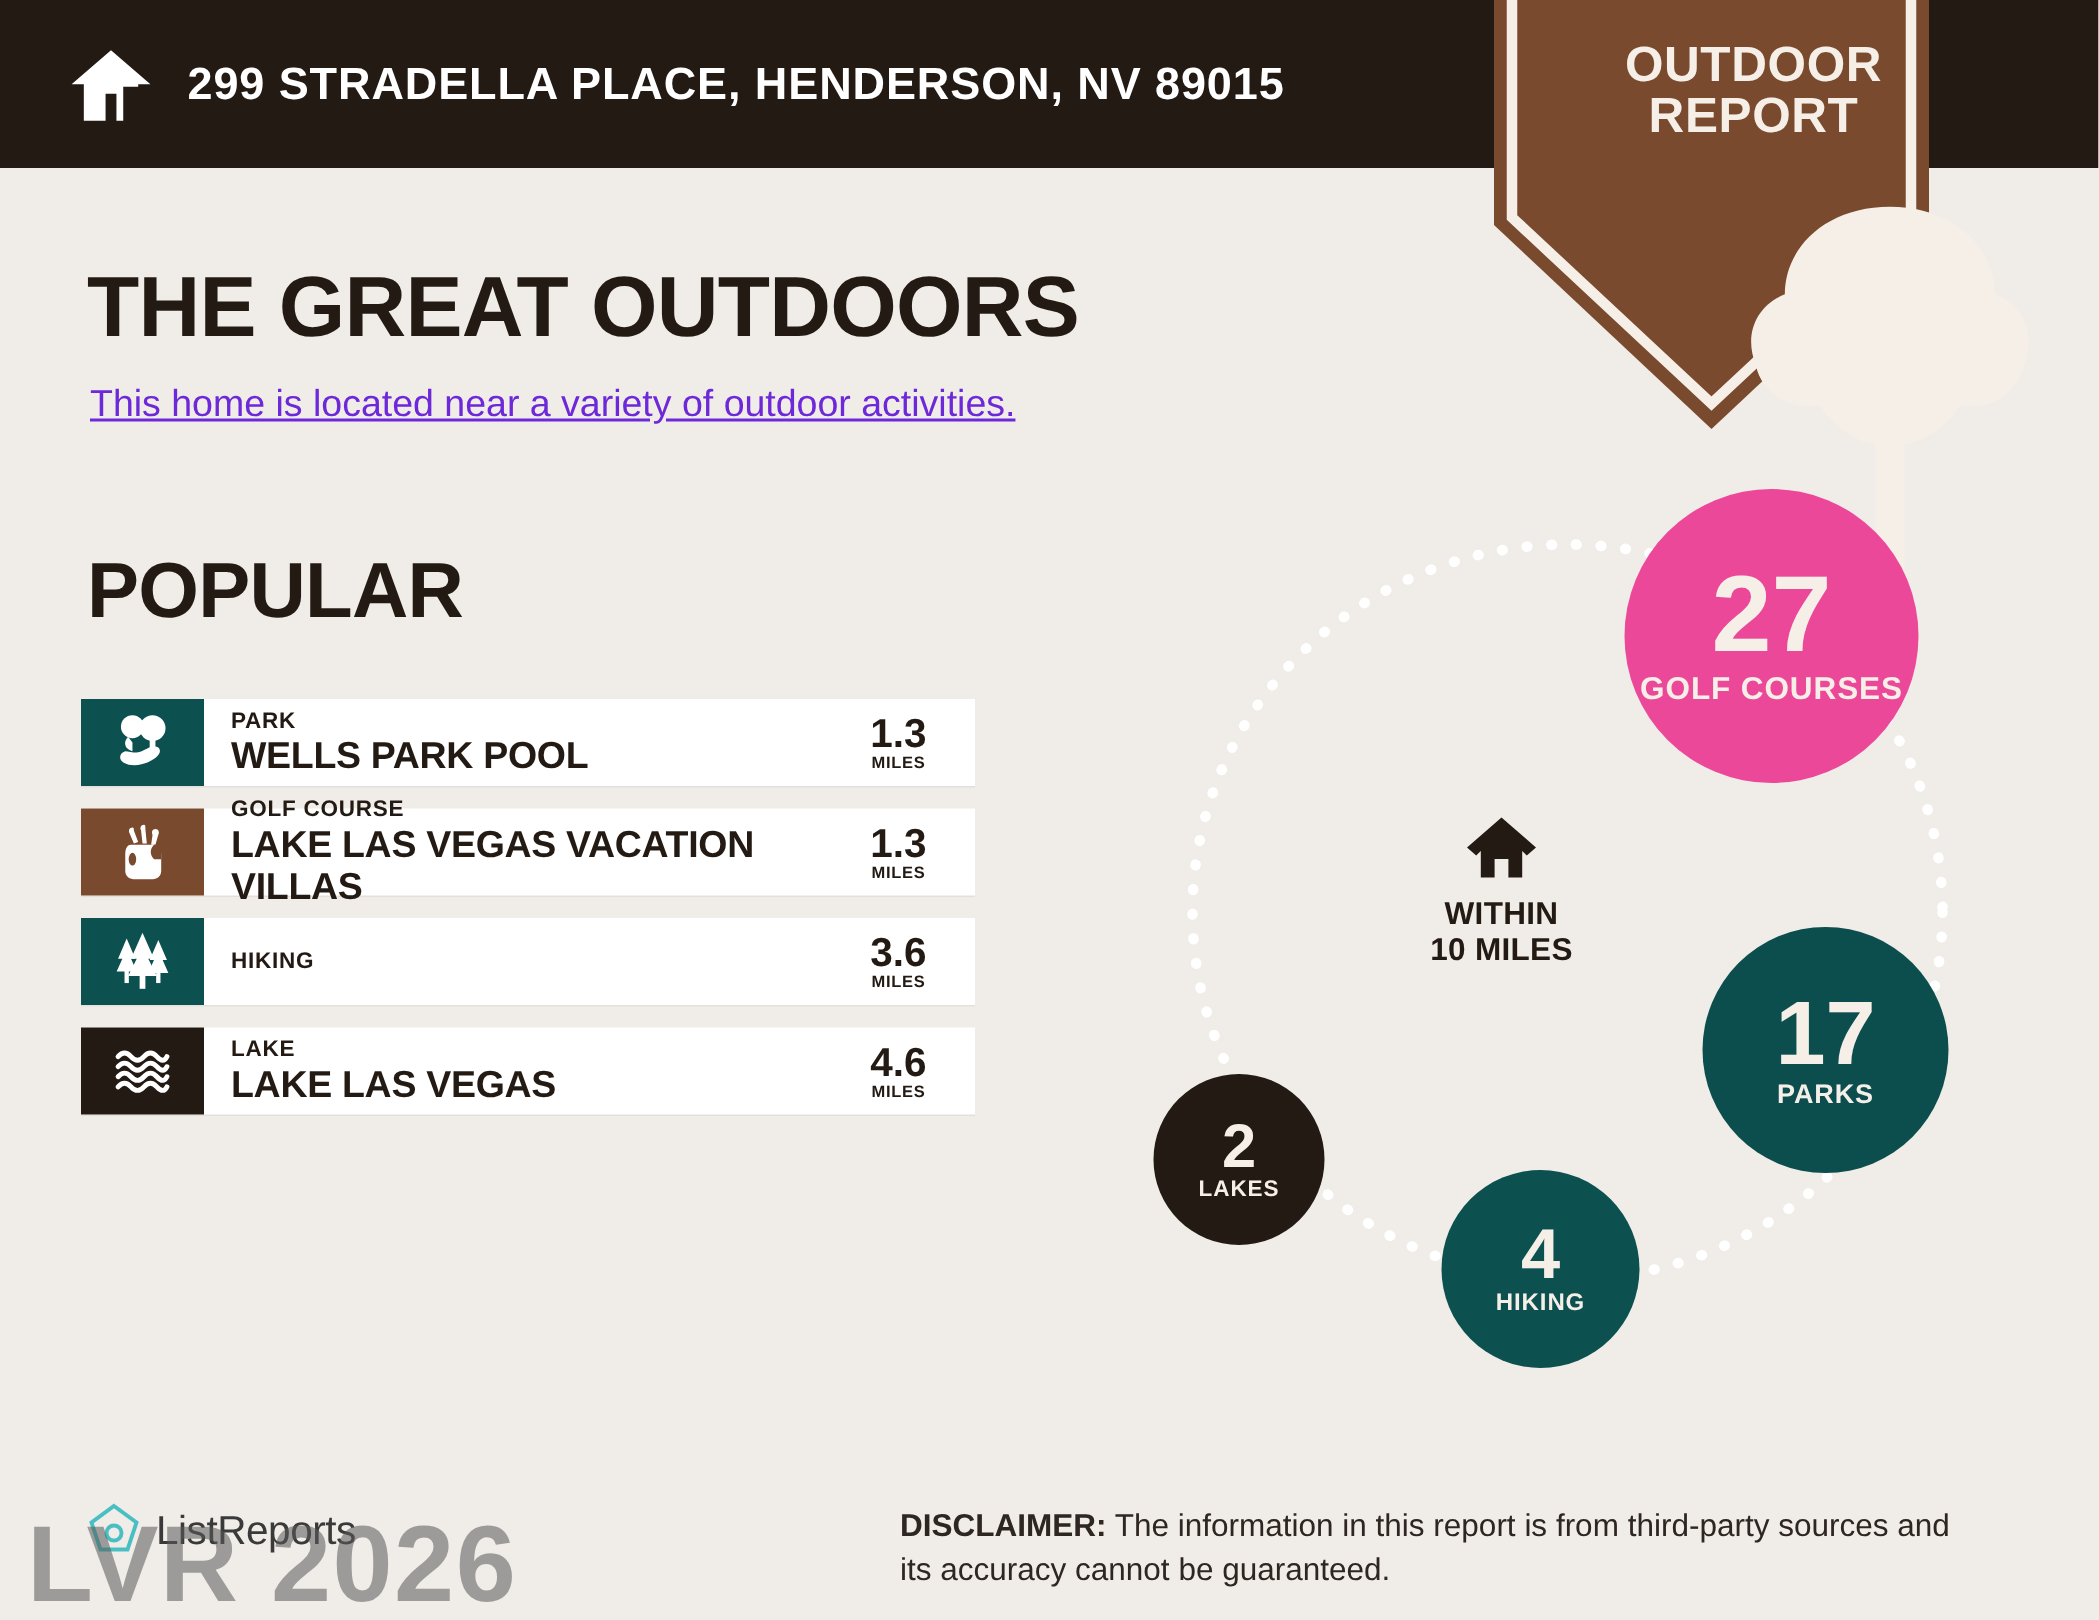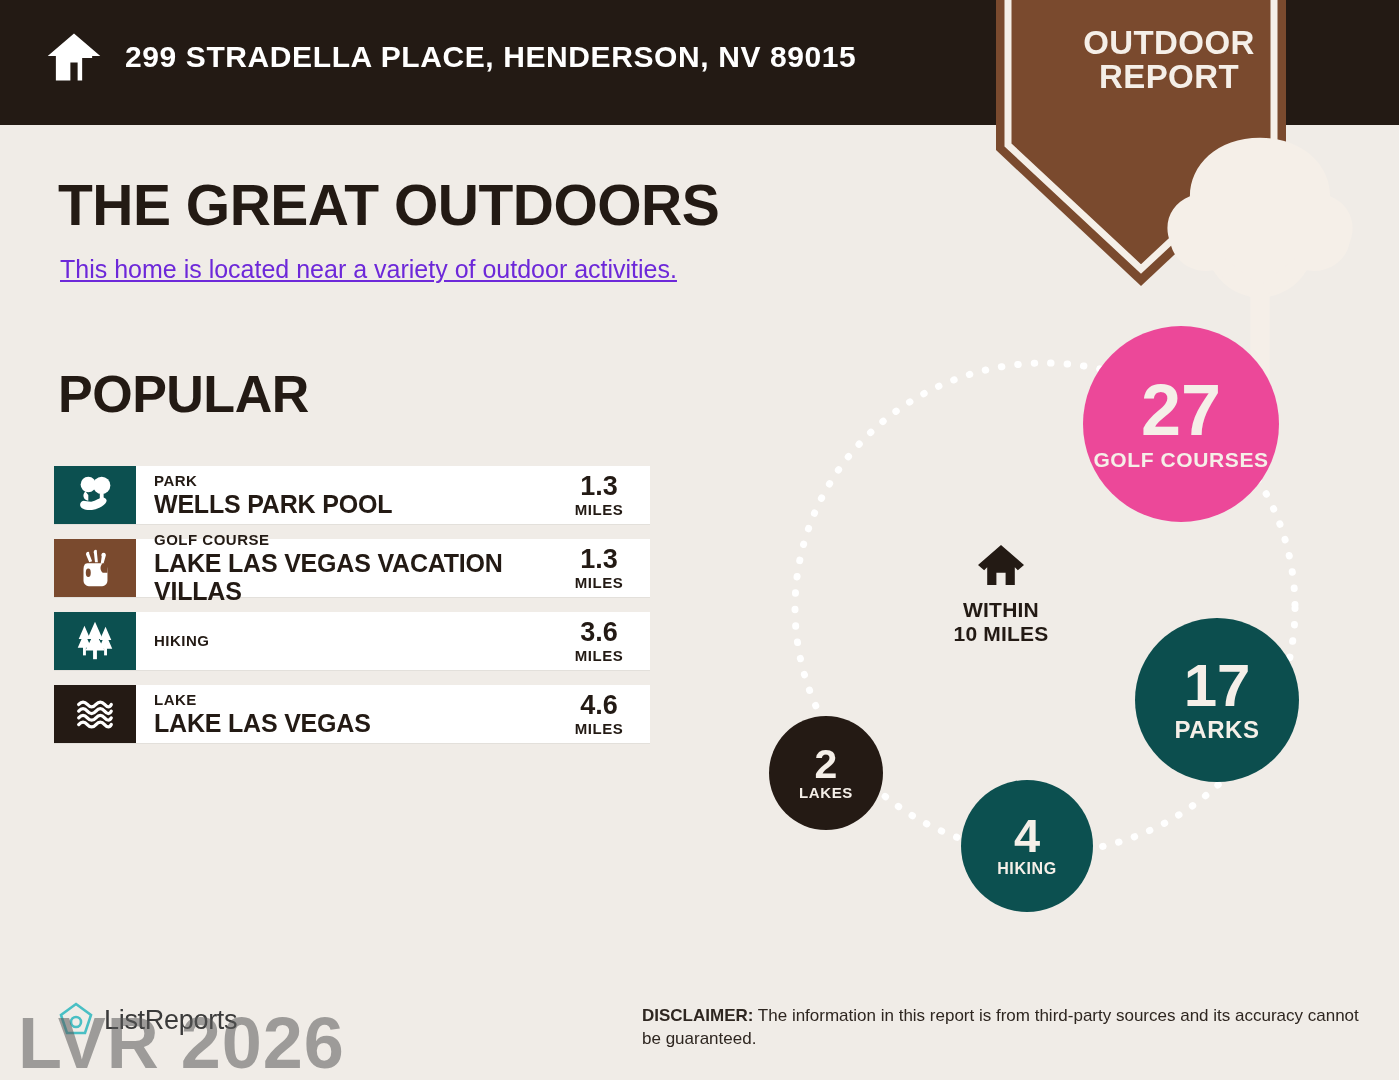--- a/index.html
+++ b/index.html
@@ -7,21 +7,21 @@
     width:1399px;height:1080px;
     background:#F0ECE7;
     font-family:"Liberation Sans", sans-serif;
     overflow:hidden;
     position:relative;
   }
   .page{position:relative;width:1399px;height:1080px;background:#F0ECE7;overflow:hidden;}
 
   
   .header-bar{
-    position:absolute;left:0;top:0;width:1399px;height:125px;
+    position:absolute;left:0;top:0;width:1399px;height:112px;
     background:#231A14;
   }
   .header-inner{
     position:absolute;left:45px;top:28px;display:flex;align-items:center;gap:22px;
   }
   .home-icon-hdr{width:58px;height:58px;display:block;}
   .header-address{
     color:#ffffff;font-size:30px;font-weight:bold;letter-spacing:0.6px;white-space:nowrap;
   }
 
@@ -67,41 +67,41 @@
   .poi-cat{
     font-size:15px;font-weight:bold;color:#231A14;letter-spacing:0.5px;line-height:1.25;
   }
   .poi-name{
     font-size:25px;font-weight:bold;color:#231A14;letter-spacing:-0.2px;line-height:1.12;
   }
   .poi-dist{
     text-align:center;min-width:74px;
   }
   .poi-dist-val{font-size:27px;font-weight:bold;color:#231A14;line-height:1.05;}
-  .poi-dist-unit{font-size:15px;font-weight:bold;color:#231A14;letter-spacing:0.5px;}
+  .poi-dist-unit{font-size:11px;font-weight:bold;color:#231A14;letter-spacing:0.5px;}
 
   
   .diagram{position:absolute;left:740px;top:318px;width:620px;height:600px;}
   .ring{position:absolute;left:0;top:0;width:620px;height:600px;}
 
   .bubble{
     position:absolute;border-radius:50%;
     display:flex;flex-direction:column;align-items:center;justify-content:center;
     color:#F5EFE8;text-align:center;
   }
   .bubble .num{font-weight:bold;line-height:0.94;}
   .bubble .lbl{font-weight:bold;letter-spacing:0.6px;line-height:1.05;}
 
   .b-golf{left:343px;top:8px;width:196px;height:196px;background:#ec4899;}
   .b-golf .num{font-size:72px;}
   .b-golf .lbl{font-size:21px;margin-top:4px;}
 
   .b-parks{left:395px;top:300px;width:164px;height:164px;background:#0C4E4E;}
   .b-parks .num{font-size:60px;}
-  .b-parks .lbl{font-size:24px;margin-top:3px;}
+  .b-parks .lbl{font-size:18px;margin-top:3px;}
 
   .b-hiking{left:221px;top:462px;width:132px;height:132px;background:#0C5050;}
   .b-hiking .num{font-size:47px;}
   .b-hiking .lbl{font-size:16px;margin-top:3px;}
 
   .b-lakes{left:29px;top:398px;width:114px;height:114px;background:#241A14;}
   .b-lakes .num{font-size:41px;}
   .b-lakes .lbl{font-size:15px;margin-top:2px;}
 
   .center-mark{
@@ -113,22 +113,22 @@
   }
 
   
   .footer-logo{
     position:absolute;left:56px;top:1000px;display:flex;align-items:center;gap:8px;
   }
   .footer-logo svg{width:40px;height:40px;display:block;}
   .footer-logo-text{font-size:27px;color:#3A3A3A;letter-spacing:-0.3px;}
 
   .disclaimer{
-    position:absolute;left:642px;top:1004px;width:718px;
-    font-size:17px;color:#2E2620;line-height:1.38;
+    position:absolute;left:600px;top:1004px;width:718px;
+    font-size:21px;color:#2E2620;line-height:1.38;
   }
   .disclaimer b{font-weight:bold;}
 
   .watermark{
     position:absolute;left:18px;top:1002px;
     font-size:72px;font-weight:bold;color:rgba(90,90,90,0.55);
     letter-spacing:1px;pointer-events:none;
   }
 </style>
 </head>

